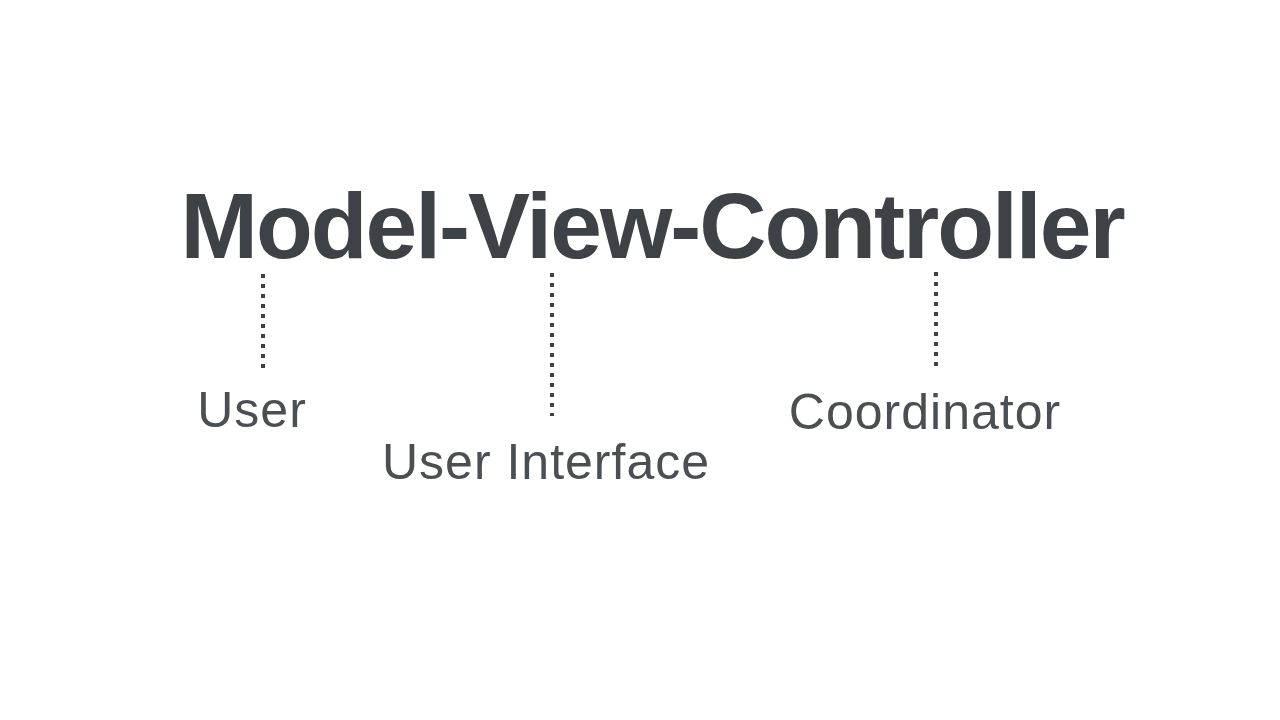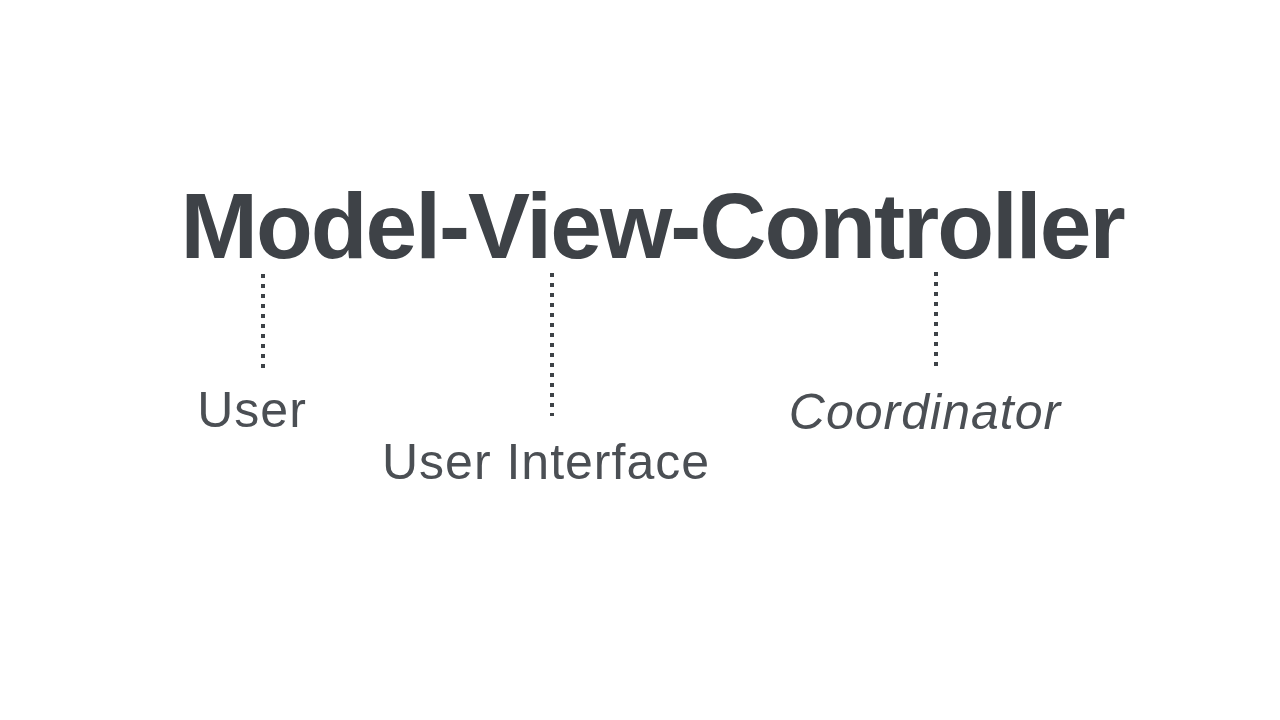--- a/index.html
+++ b/index.html
@@ -48,21 +48,21 @@
     transform: translateX(-50%);
     font-size: 50px;
     line-height: 1;
     font-weight: normal;
     letter-spacing: 1px;
     color: #4b4f54;
     white-space: nowrap;
   }
   #label-model      { left: 252px; top: 385px; }
   #label-view       { left: 546px; top: 437px; }
-  #label-controller { left: 925px; top: 387px; font-style: italic; }
+  #label-controller { left: 925px; top: 387px; }
 </style>
 </head>
 <body>
 
 <div class="stage">
 
   <h1 class="title">Model-View-Controller</h1>
 
   <div class="connector" id="connector-model"></div>
 

